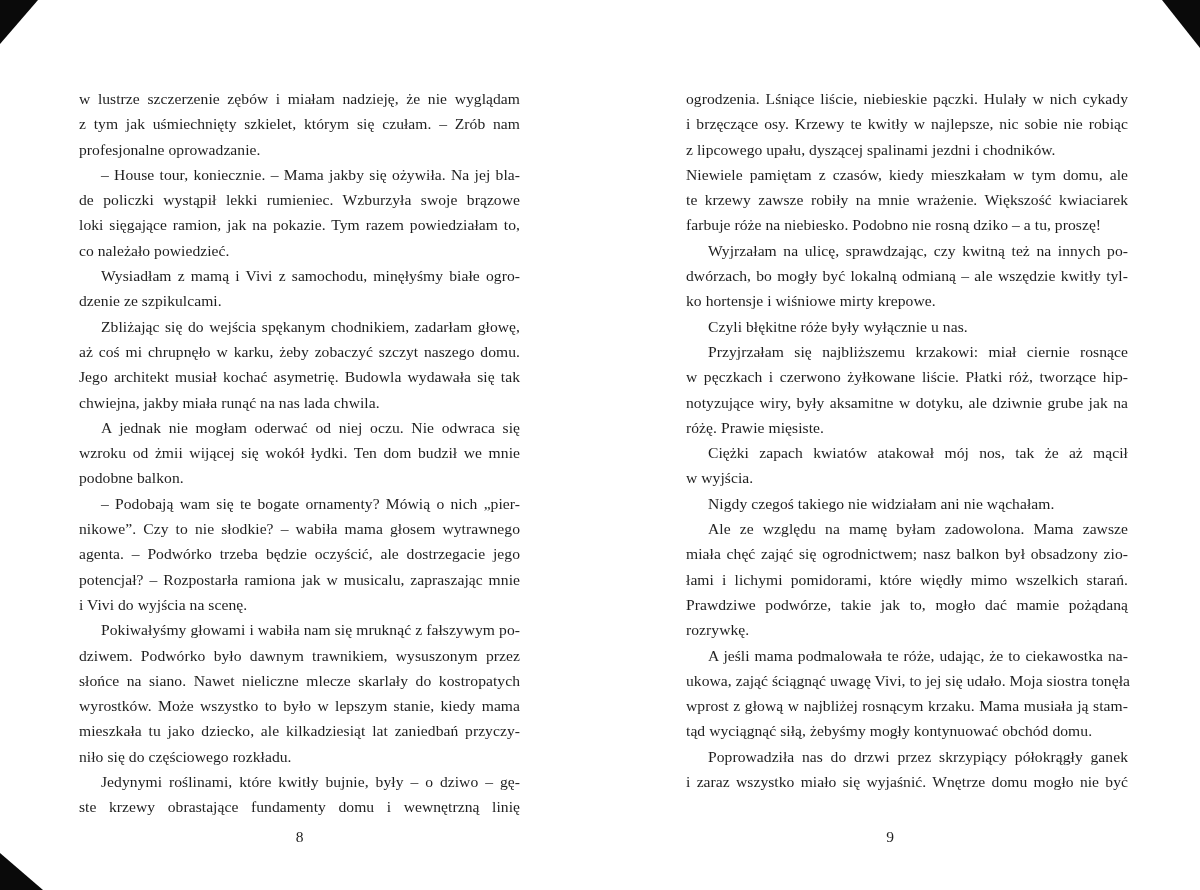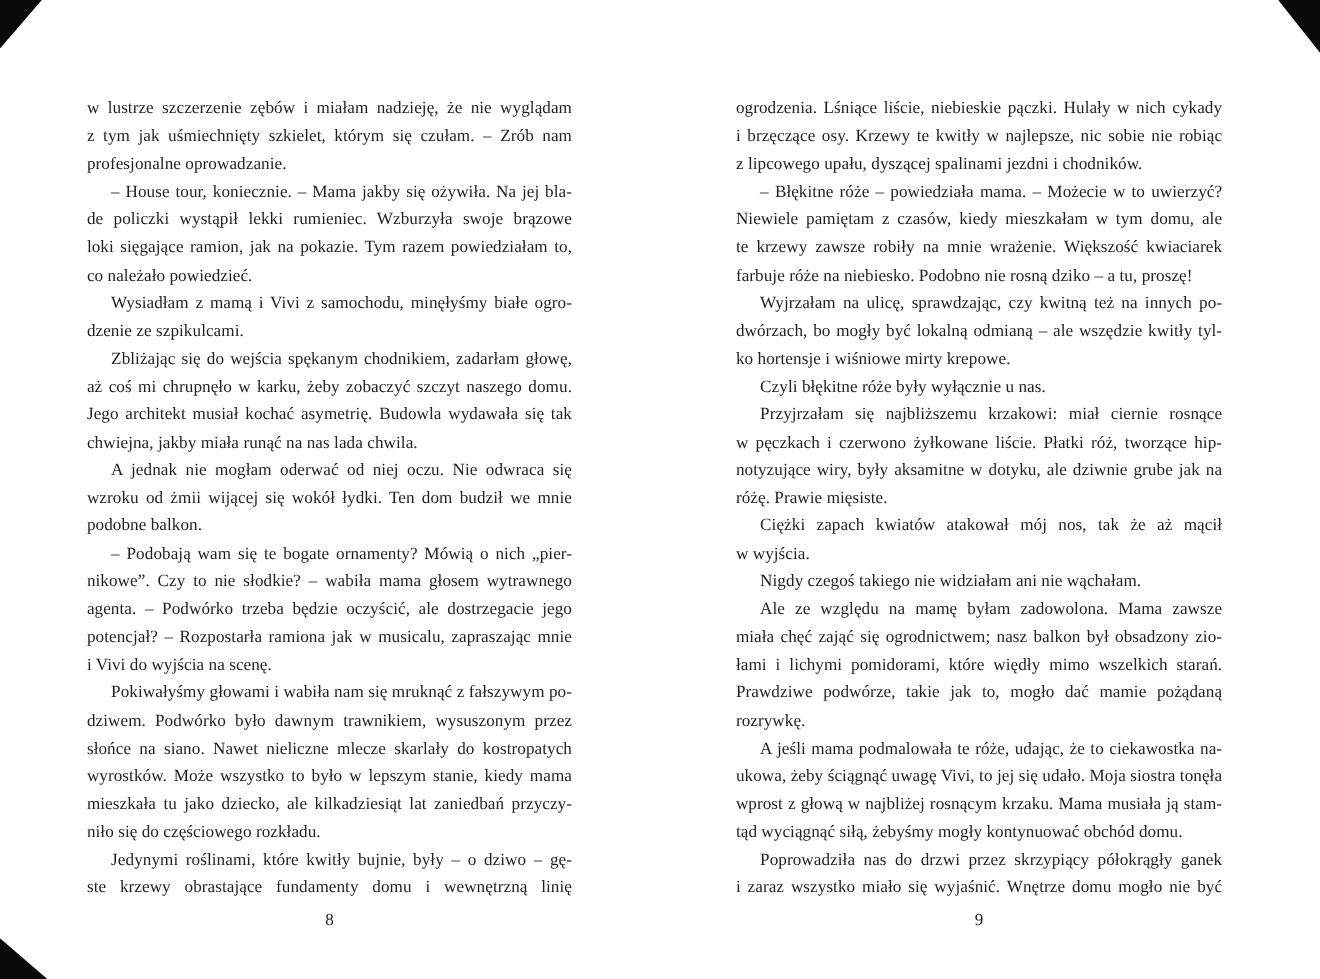--- a/index.html
+++ b/index.html
@@ -39,21 +39,21 @@
     clip-path: polygon(0 13px, 43px 50px, 0 50px);
   }
   .page-text {
     position: absolute;
     top: 86px;
     font-size: 15.6px;
     line-height: 25.3px;
     letter-spacing: 0.05px;
   }
   .page-text-left  { left: 79px;  width: 441px; }
-  .page-text-right { left: 669px; width: 442px; }
+  .page-text-right { left: 686px; width: 442px; }
   .line {
     text-align: justify;
     text-align-last: justify;
     white-space: nowrap;
   }
   .line.para-end {
     text-align-last: left;
     white-space: normal;
   }
   .line.indent {
@@ -111,42 +111,41 @@
         <div class="line">ste krzewy obrastające fundamenty domu i wewnętrzną linię</div>
       </div>
     <div class="page-number page-number-left">8</div>
   </section>
 
   <section>
     <div class="page-text page-text-right">
         <div class="line">ogrodzenia. Lśniące liście, niebieskie pączki. Hulały w nich cykady</div>
         <div class="line">i brzęczące osy. Krzewy te kwitły w najlepsze, nic sobie nie robiąc</div>
         <div class="line para-end">z lipcowego upału, dyszącej spalinami jezdni i chodników.</div>
-        <div class="line indent">– Błękitne róże – powiedziała mama. – Możecie w to uwierzyć?</div>
         <div class="line">Niewiele pamiętam z czasów, kiedy mieszkałam w tym domu, ale</div>
         <div class="line">te krzewy zawsze robiły na mnie wrażenie. Większość kwiaciarek</div>
         <div class="line para-end">farbuje róże na niebiesko. Podobno nie rosną dziko – a tu, proszę!</div>
         <div class="line indent">Wyjrzałam na ulicę, sprawdzając, czy kwitną też na innych po-</div>
         <div class="line">dwórzach, bo mogły być lokalną odmianą – ale wszędzie kwitły tyl-</div>
         <div class="line para-end">ko hortensje i wiśniowe mirty krepowe.</div>
         <div class="line indent para-end">Czyli błękitne róże były wyłącznie u nas.</div>
         <div class="line indent">Przyjrzałam się najbliższemu krzakowi: miał ciernie rosnące</div>
         <div class="line">w pęczkach i czerwono żyłkowane liście. Płatki róż, tworzące hip-</div>
         <div class="line">notyzujące wiry, były aksamitne w dotyku, ale dziwnie grube jak na</div>
         <div class="line para-end">różę. Prawie mięsiste.</div>
         <div class="line indent">Ciężki zapach kwiatów atakował mój nos, tak że aż mącił</div>
         <div class="line para-end">w wyjścia.</div>
         <div class="line indent para-end">Nigdy czegoś takiego nie widziałam ani nie wąchałam.</div>
         <div class="line indent">Ale ze względu na mamę byłam zadowolona. Mama zawsze</div>
         <div class="line">miała chęć zająć się ogrodnictwem; nasz balkon był obsadzony zio-</div>
         <div class="line">łami i lichymi pomidorami, które więdły mimo wszelkich starań.</div>
         <div class="line">Prawdziwe podwórze, takie jak to, mogło dać mamie pożądaną</div>
         <div class="line para-end">rozrywkę.</div>
         <div class="line indent">A jeśli mama podmalowała te róże, udając, że to ciekawostka na-</div>
-        <div class="line">ukowa, żeby ściągnąć uwagę Vivi, to jej się udało. Moja siostra tonęła</div>
+        <div class="line">ukowa, zająć ściągnąć uwagę Vivi, to jej się udało. Moja siostra tonęła</div>
         <div class="line">wprost z głową w najbliżej rosnącym krzaku. Mama musiała ją stam-</div>
         <div class="line para-end">tąd wyciągnąć siłą, żebyśmy mogły kontynuować obchód domu.</div>
         <div class="line indent">Poprowadziła nas do drzwi przez skrzypiący półokrągły ganek</div>
         <div class="line">i zaraz wszystko miało się wyjaśnić. Wnętrze domu mogło nie być</div>
       </div>
     <div class="page-number page-number-right">9</div>
   </section>
 
 </div>
 

